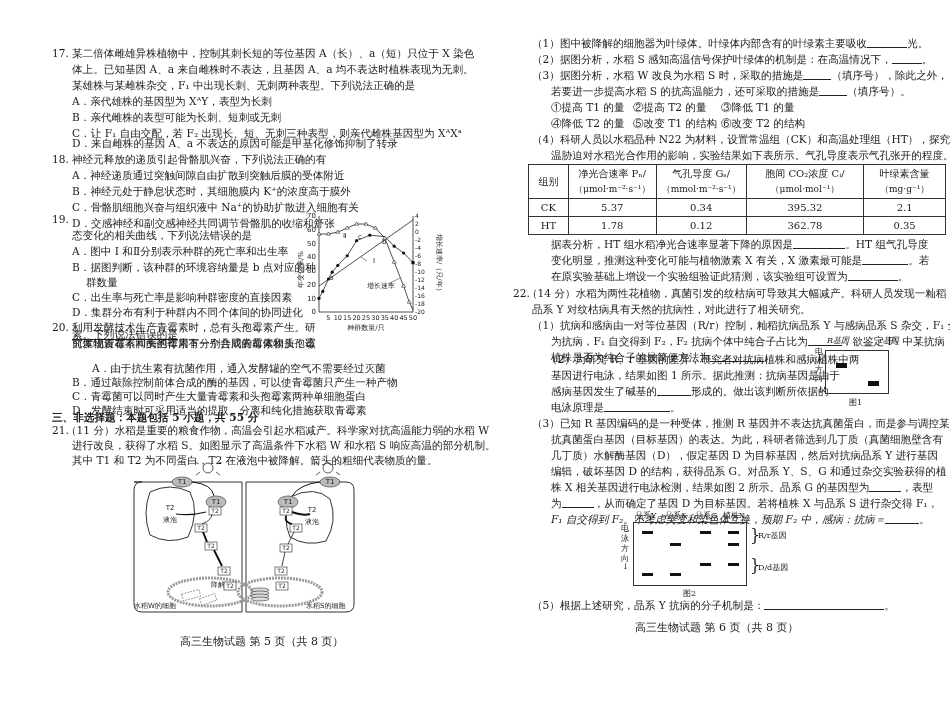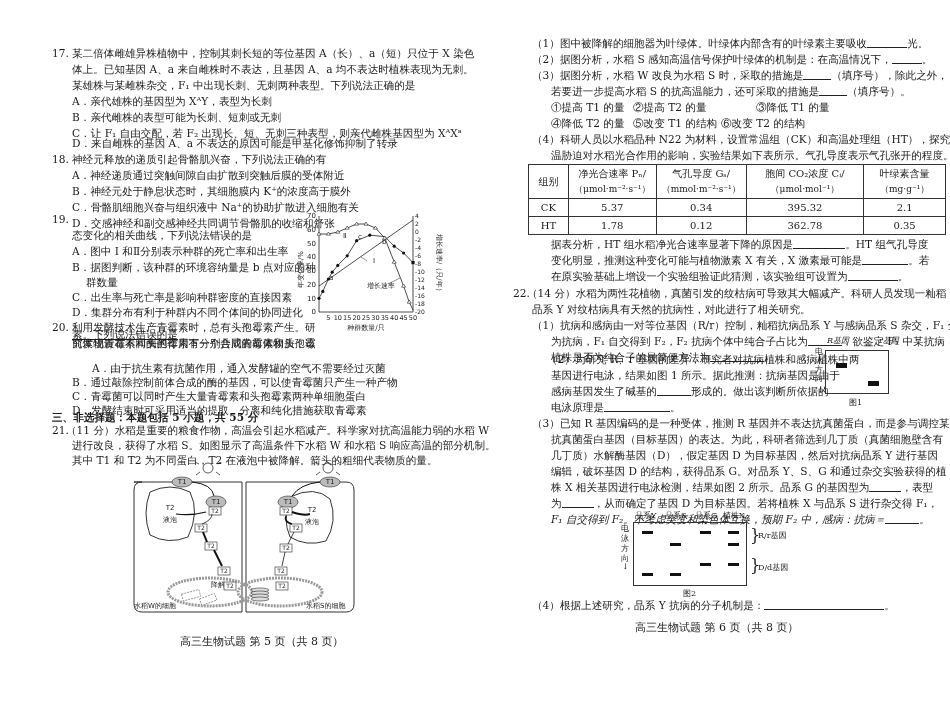--- a/index.html
+++ b/index.html
@@ -276,21 +276,21 @@
     <span>（2）据图分析，水稻 S 感知高温信号保护叶绿体的机制是：在高温情况下，</span><span class="blank" style="width:30px;"></span><span>。</span>
   </div>
   <div class="line" style="left:57px;top:68px;">
     <span>（3）据图分析，水稻 W 改良为水稻 S 时，采取的措施是</span><span class="blank" style="width:28px;"></span><span>（填序号），除此之外，</span>
   </div>
   <div class="line" style="left:76px;top:84px;">
     <span>若要进一步提高水稻 S 的抗高温能力，还可采取的措施是</span><span class="blank" style="width:28px;"></span><span>（填序号）。</span>
   </div>
   <div class="line" style="left:76px;top:100px;">①提高 T1 的量</div>
   <div class="line" style="left:158px;top:100px;">②提高 T2 的量</div>
-  <div class="line" style="left:246px;top:100px;margin-left:35px;">③降低 T1 的量</div>
+  <div class="line" style="left:246px;top:100px;">③降低 T1 的量</div>
   <div class="line" style="left:76px;top:116px;">④降低 T2 的量</div>
   <div class="line" style="left:158px;top:116px;">⑤改变 T1 的结构</div>
   <div class="line" style="left:246px;top:116px;">⑥改变 T2 的结构</div>
   <div class="line" style="left:57px;top:132px;">（4）科研人员以水稻品种 N22 为材料，设置常温组（CK）和高温处理组（HT），探究高</div>
   <div class="line" style="left:76px;top:148px;">温胁迫对水稻光合作用的影响，实验结果如下表所示。气孔导度表示气孔张开的程度。</div>
 
   <table id="data-table">
     <tbody>
         <tr>
       <th style="width:40px;"><span>组别</span></th>
@@ -392,17 +392,17 @@
       <div style="position:absolute;left:36px;top:50px;width:11px;height:3px;background:#111;"></div>
     </div>
     <div style="position:absolute;left:135px;top:12px;font-size:16px;line-height:28px;">}</div>
     <div style="position:absolute;left:143px;top:20px;font-size:8px;white-space:nowrap;">R/r基因</div>
     <div style="position:absolute;left:135px;top:42px;font-size:16px;line-height:28px;">}</div>
     <div style="position:absolute;left:143px;top:52px;font-size:8px;white-space:nowrap;">D/d基因</div>
     <div style="position:absolute;left:68px;top:78px;font-size:8px;">图2</div>
   </div>
 
   <div class="line" style="left:57px;top:598px;">
-    <span>（4）根据上述研究，品系 Y 抗病的分子机制是：</span><span class="blank" style="width:120px;"></span><span>。</span>
+    <span>（5）根据上述研究，品系 Y 抗病的分子机制是：</span><span class="blank" style="width:120px;"></span><span>。</span>
   </div>
 
   <div class="footer" style="left:160px;top:620px;">高三生物试题  第 6 页（共 8 页）</div>
 </div>
 
 </body></html>

